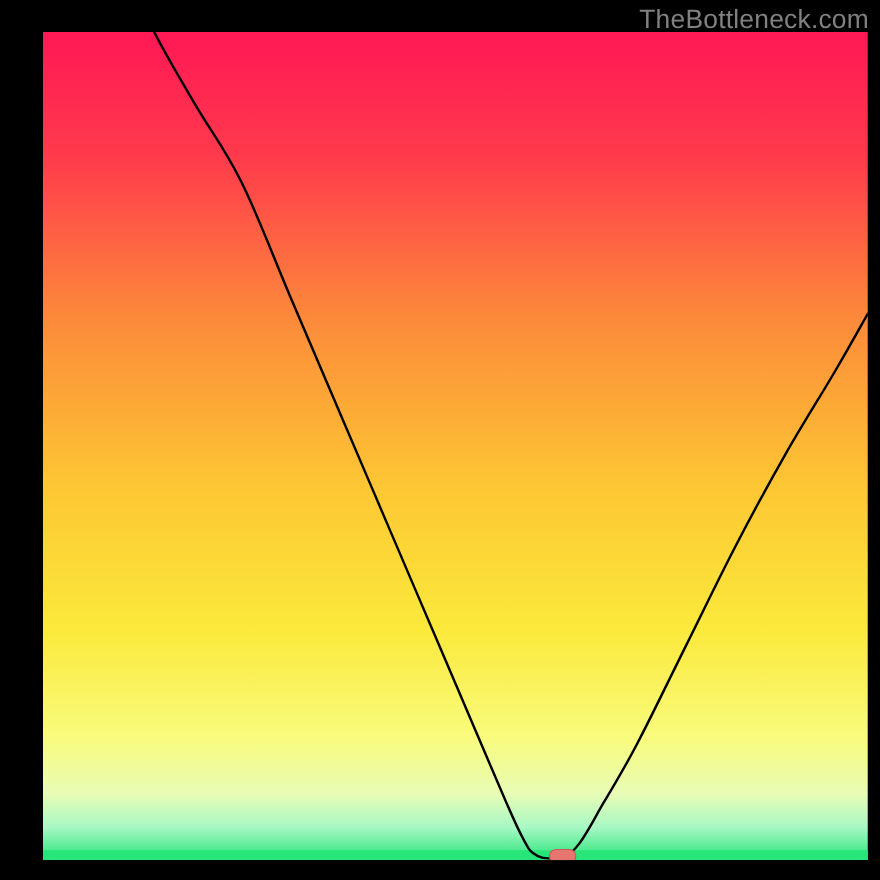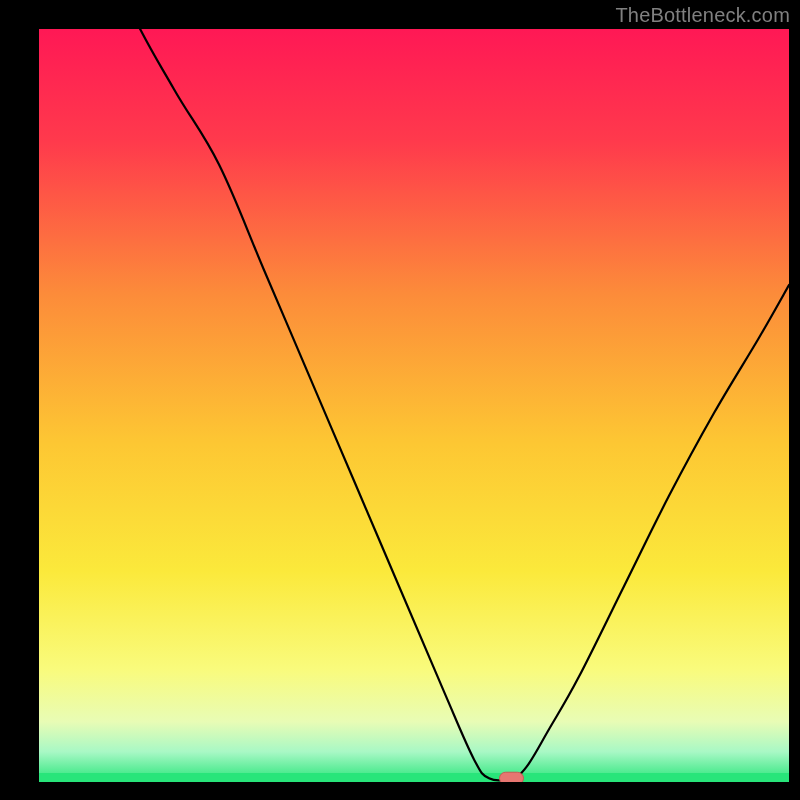--- a/index.html
+++ b/index.html
@@ -15,21 +15,21 @@
     position: relative;
     width: 800px;
     height: 800px;
     background: #000;
   }
   .watermark {
     position: absolute;
     top: 4px;
     right: 10px;
     color: #808080;
-    font-size: 20px;
+    font-size: 24px;
     font-weight: 500;
     letter-spacing: 0.2px;
     z-index: 5;
   }
   .plot-area {
     position: absolute;
     left: 39px;
     top: 29px;
     width: 750px;
     height: 753px;

